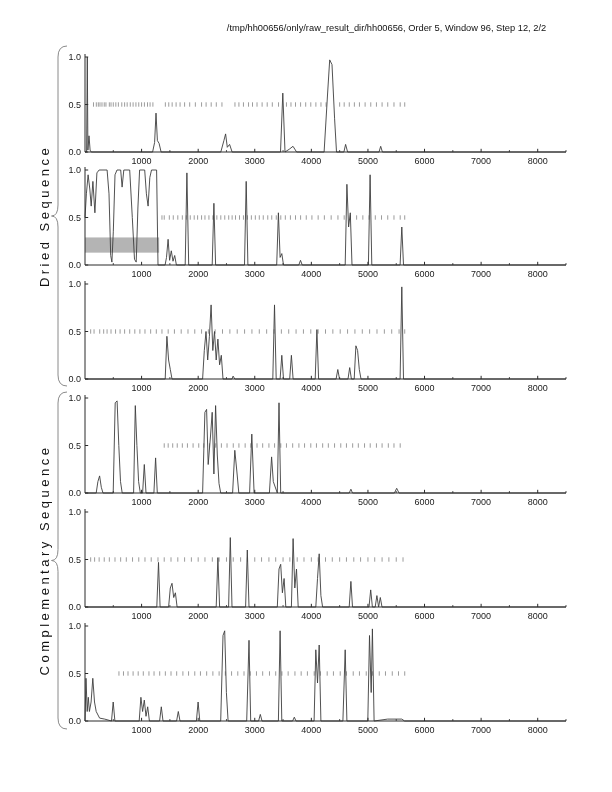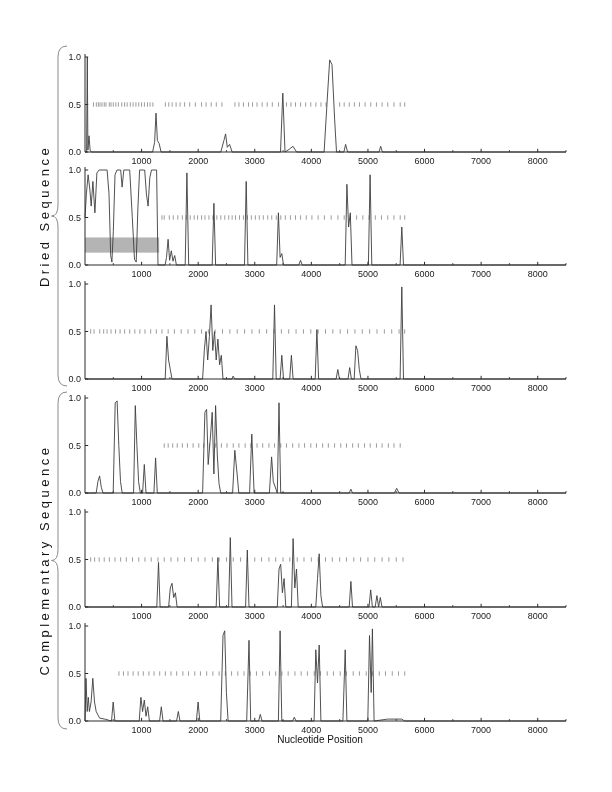--- a/index.html
+++ b/index.html
@@ -13,20 +13,21 @@
        transform:translate(-50%,-50%) rotate(-90deg);color:#111;}
   .grp.g1{top:216px;}
   .grp.g2{top:560px;}
   .xlabel{position:absolute;left:85px;top:734px;width:470px;text-align:center;
           font-size:10px;color:#111;}
 </style>
 </head>
 <body>
 
 <div class="page">
+  <div class="title">/tmp/hh00656/only/raw_result_dir/hh00656, Order 5, Window 96, Step 12, 2/2</div>
   <svg id="plot-svg" width="612" height="792" viewBox="0 0 612 792">
       <g>
         <line x1="93.48823529411764" x2="93.48823529411764" y1="102.3" y2="106.7" stroke="#9c9c9c" stroke-width="1"></line>
         <line x1="96.31764705882352" x2="96.31764705882352" y1="102.3" y2="106.7" stroke="#9c9c9c" stroke-width="1"></line>
         <line x1="98.29823529411765" x2="98.29823529411765" y1="102.3" y2="106.7" stroke="#9c9c9c" stroke-width="1"></line>
         <line x1="99.99588235294118" x2="99.99588235294118" y1="102.3" y2="106.7" stroke="#9c9c9c" stroke-width="1"></line>
         <line x1="101.97647058823529" x2="101.97647058823529" y1="102.3" y2="106.7" stroke="#9c9c9c" stroke-width="1"></line>
         <line x1="104.24000000000001" x2="104.24000000000001" y1="102.3" y2="106.7" stroke="#9c9c9c" stroke-width="1"></line>
         <line x1="105.93764705882353" x2="105.93764705882353" y1="102.3" y2="106.7" stroke="#9c9c9c" stroke-width="1"></line>
         <line x1="109.3329411764706" x2="109.3329411764706" y1="102.3" y2="106.7" stroke="#9c9c9c" stroke-width="1"></line>
@@ -545,14 +546,13 @@
         <line x1="85" x2="88.2" y1="673.5" y2="673.5" stroke="#2b2b2b"></line>
         <text x="81" y="676.5" text-anchor="end" class="tick">0.5</text>
         <line x1="85" x2="88.2" y1="626" y2="626" stroke="#2b2b2b"></line>
         <text x="81" y="629" text-anchor="end" class="tick">1.0</text>
       </g>
       <path d="M 67 46 Q 58 46 58 57 L 58 205 Q 58 216 51.5 216 Q 58 216 58 227 L 58 375 Q 58 386 67 386" fill="none" stroke="#8a8a8a" stroke-width="1"></path>
       <path d="M 67 392 Q 58 392 58 403 L 58 549.5 Q 58 560.5 51.5 560.5 Q 58 560.5 58 571.5 L 58 718 Q 58 729 67 729" fill="none" stroke="#8a8a8a" stroke-width="1"></path>
     </svg>
   <div class="grp g1">Dried Sequence</div>
   <div class="grp g2">Complementary Sequence</div>
-  <div class="xlabel">Nucleotide Position</div>
 </div>
 
 </body></html>

